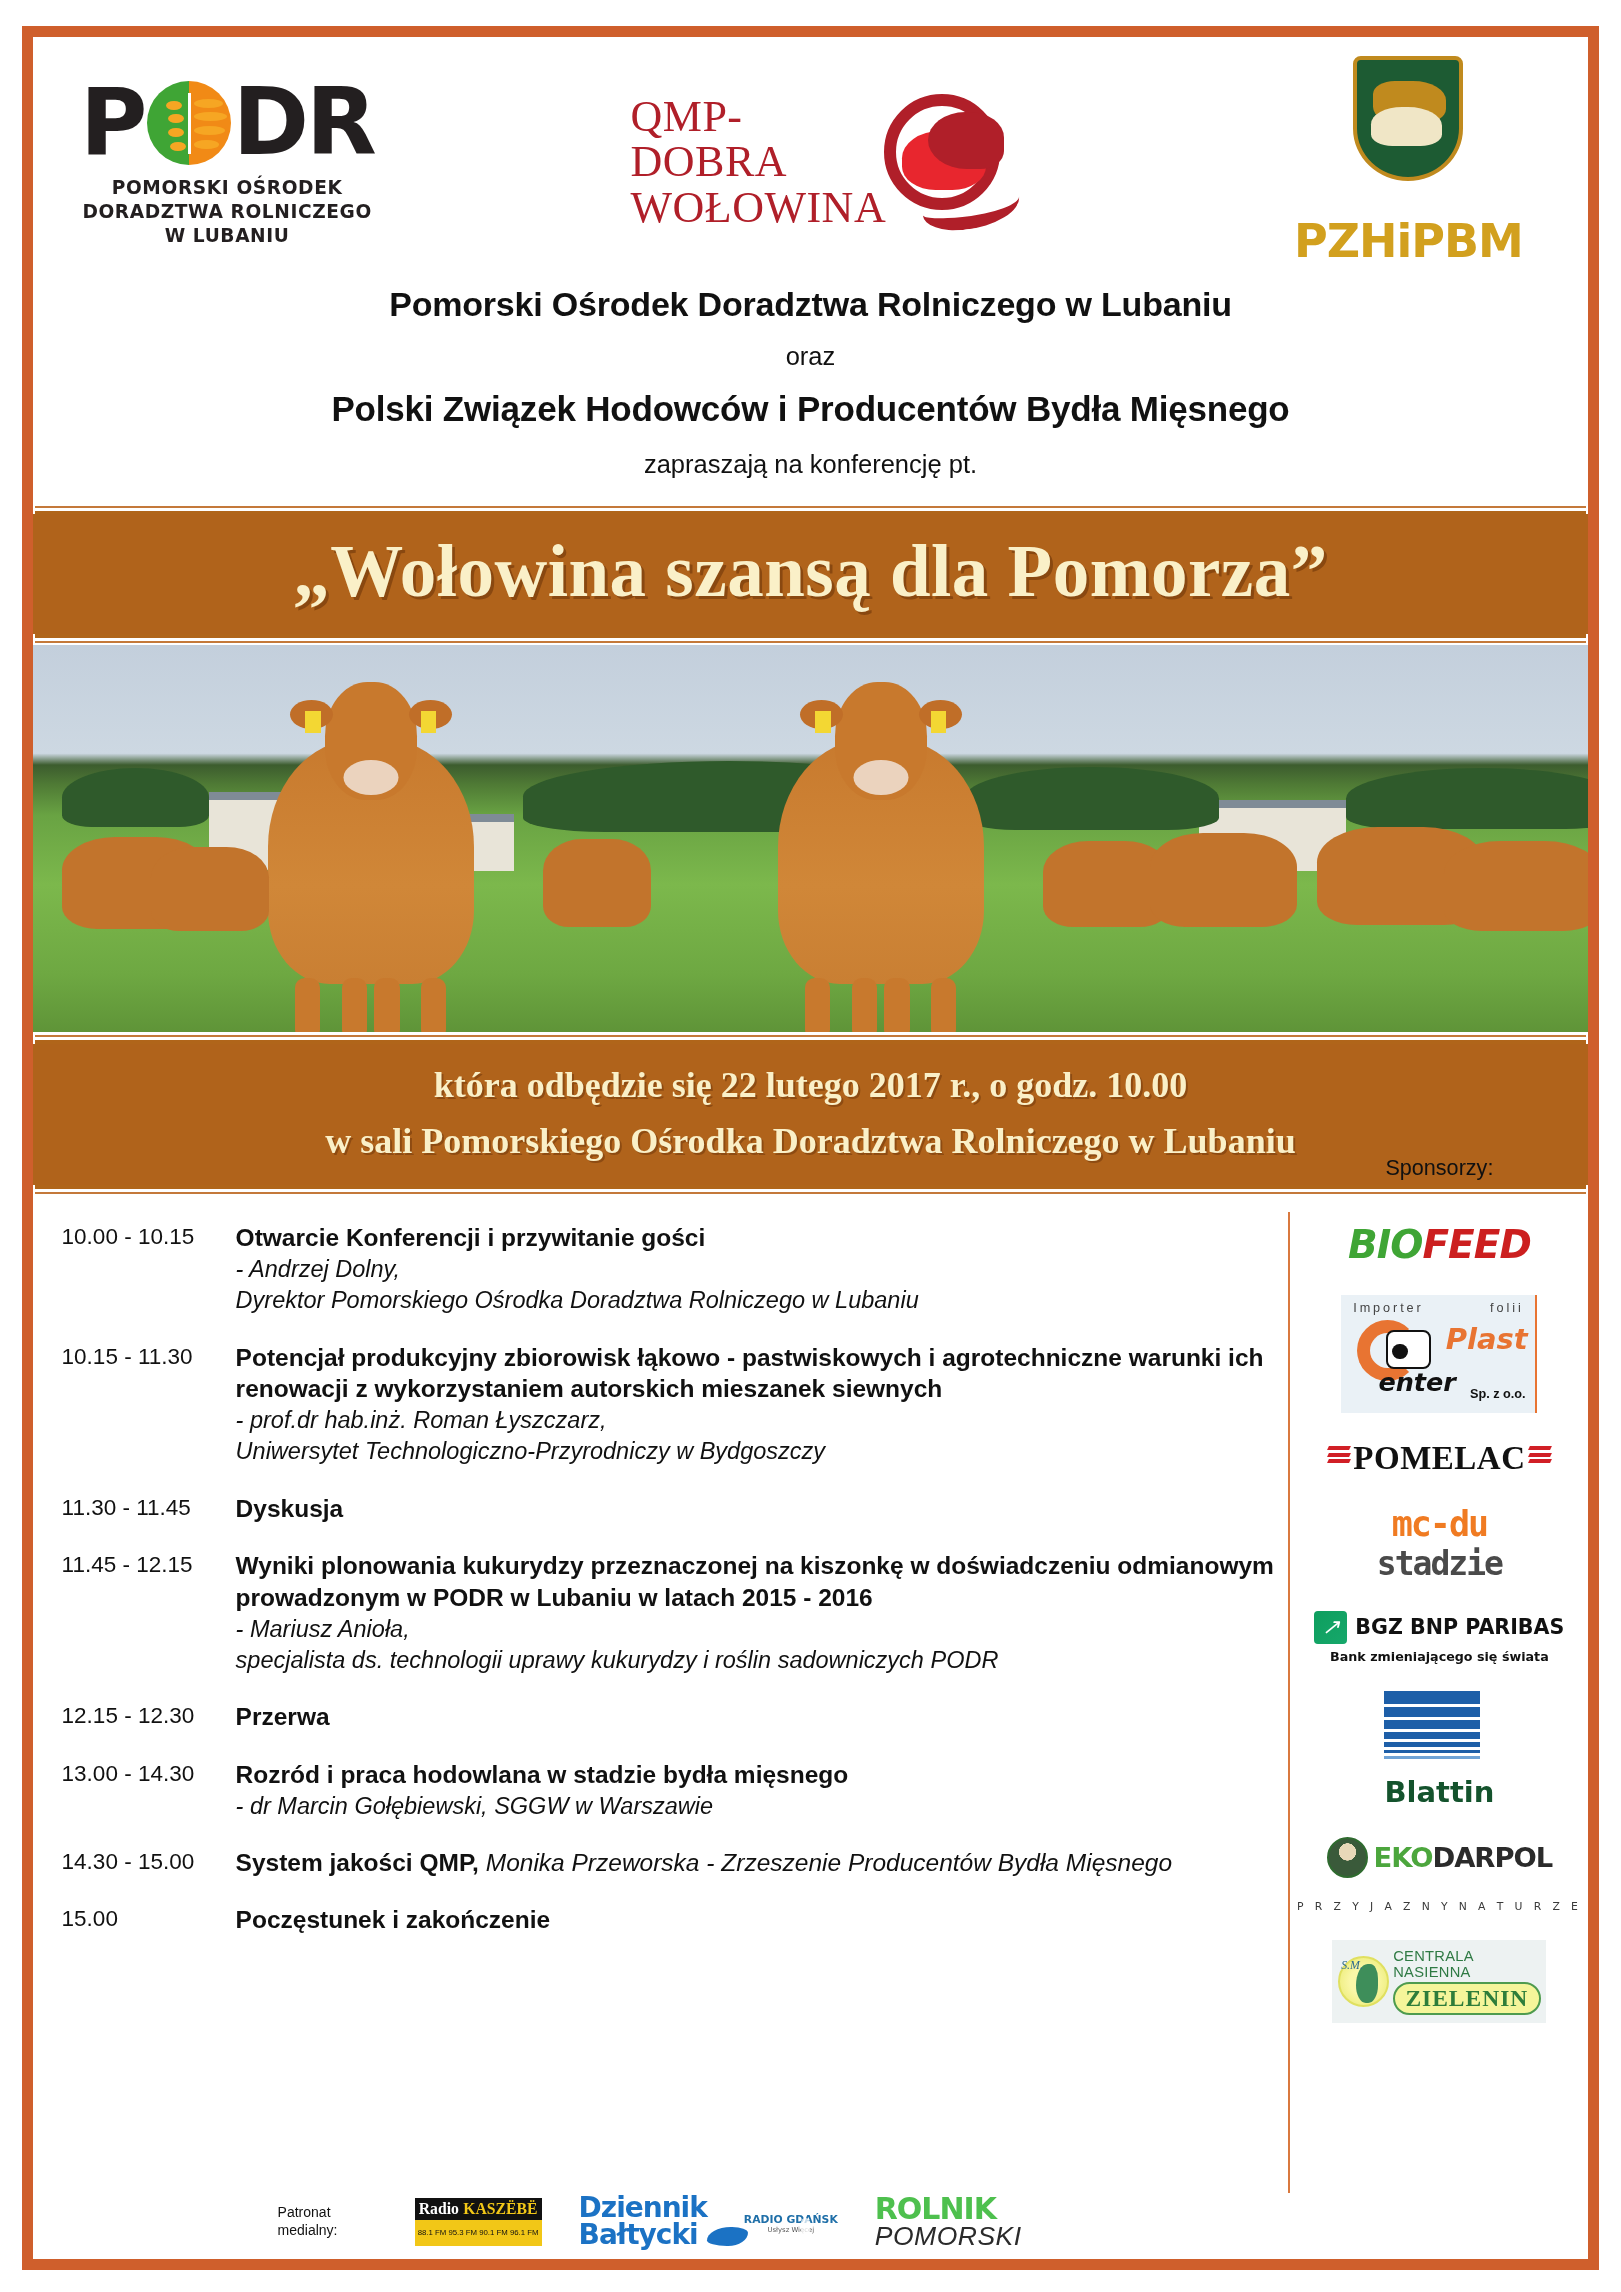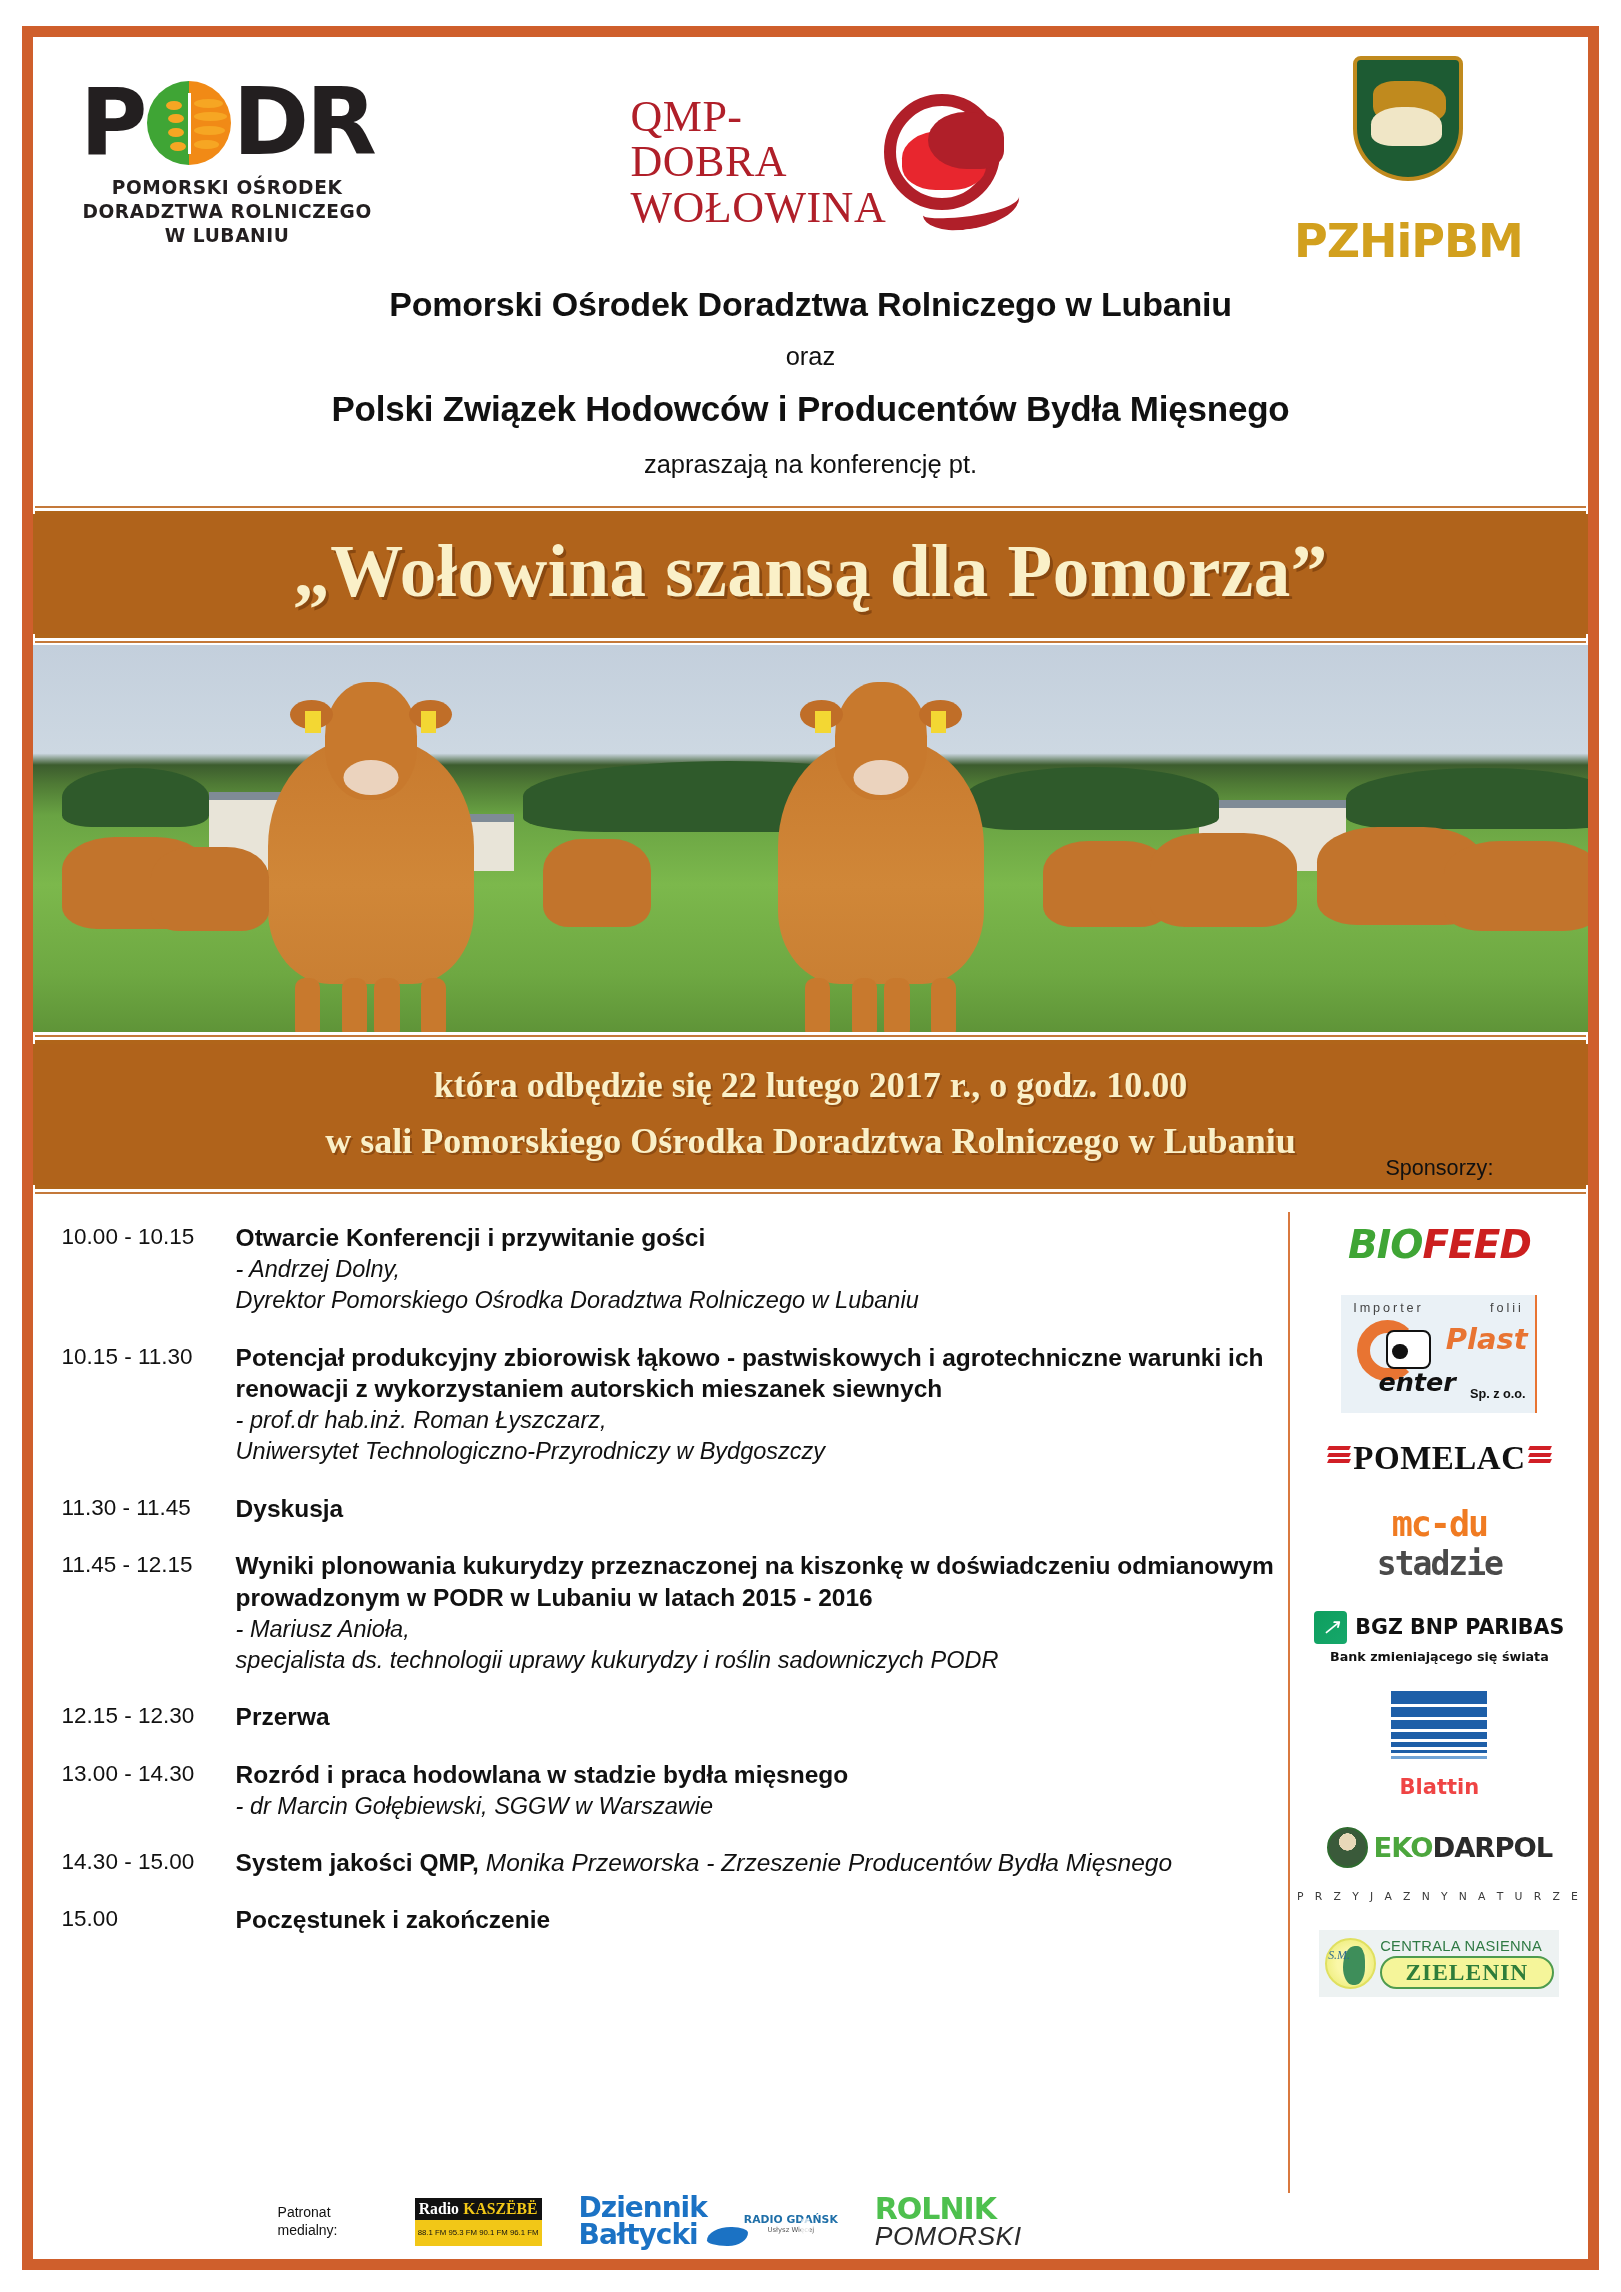--- a/index.html
+++ b/index.html
@@ -248,33 +248,33 @@
             border-radius:3.9px; position:relative; margin-right:7.8px; }
   .bgz-sq::before { content:"↗"; position:absolute; inset:0; color:#fff; font-size:21.6px;
                     display:flex; align-items:center; justify-content:center; }
   .bgz-name { font-family:"DejaVu Sans", sans-serif; font-weight:bold; font-size:20.6px; color:#111; }
   .bgz-tag { font-family:"DejaVu Sans", sans-serif; font-weight:bold; font-size:12.7px;
              color:#111; margin-top:4.9px; }
 
   .blattin { text-align:center; }
   .blattin-bars { width:96px; }
   .blattin-bars i { display:block; background:#1E5FA8; margin-bottom:2.9px; }
-  .blattin-word { font-family:"DejaVu Sans", sans-serif; font-weight:bold; font-size:21px;
-                  color:#ef4444; margin-top:16px; }
+  .blattin-word { font-family:"DejaVu Sans", sans-serif; font-weight:bold; font-size:29px;
+                  color:#14532d; margin-top:16px; }
 
   .eko { display:flex; align-items:center; }
   .eko-av { width:41px; height:41px; border-radius:50%;
             background: radial-gradient(circle at 50% 35%, #e8d8b8 0 28%, #3a5a3a 29% 100%);
             border:2.9px solid #2F6B2F; margin-right:5.9px; }
   .eko-t { font-family:"DejaVu Sans", sans-serif; font-weight:bold; font-size:27.4px; letter-spacing:-1px; }
   .eko-t .g { color:#4CA63D; } .eko-t .d { color:#2B2B2B; }
   .eko-sub { font-family:"DejaVu Sans", sans-serif; font-size:10.8px; letter-spacing:3.9px;
              color:#3A3A3A; margin-top:2px; }
 
-  .zielenin { width:240px; background:#EDF2F2; padding:7.8px 5.9px; position:relative;
+  .zielenin { width:214px; background:#EDF2F2; padding:7.8px 5.9px; position:relative;
               display:flex; align-items:center; }
   .ziel-globe { width:51px; height:51px; border-radius:50%;
                 background: radial-gradient(circle,#FAF7A8 40%, #E8E96A 100%);
                 border:2px solid #E0E060; position:relative; flex:0 0 51px; }
   .ziel-globe::after { content:""; position:absolute; left:15.7px; top:5.9px; width:21.6px; height:39px;
                        background:#3E8E5A; border-radius:60% 40% 50% 50%; }
   .ziel-sm { position:absolute; left:8.8px; top:17.6px; font-family:"Liberation Serif", serif;
              font-style:italic; font-size:11.8px; color:#2E6B8E; z-index:2; }
   .ziel-right { flex:1; margin-left:3.9px; }
   .ziel-top { font-family:"Liberation Sans", sans-serif; font-size:14.7px; color:#2F7A44;

